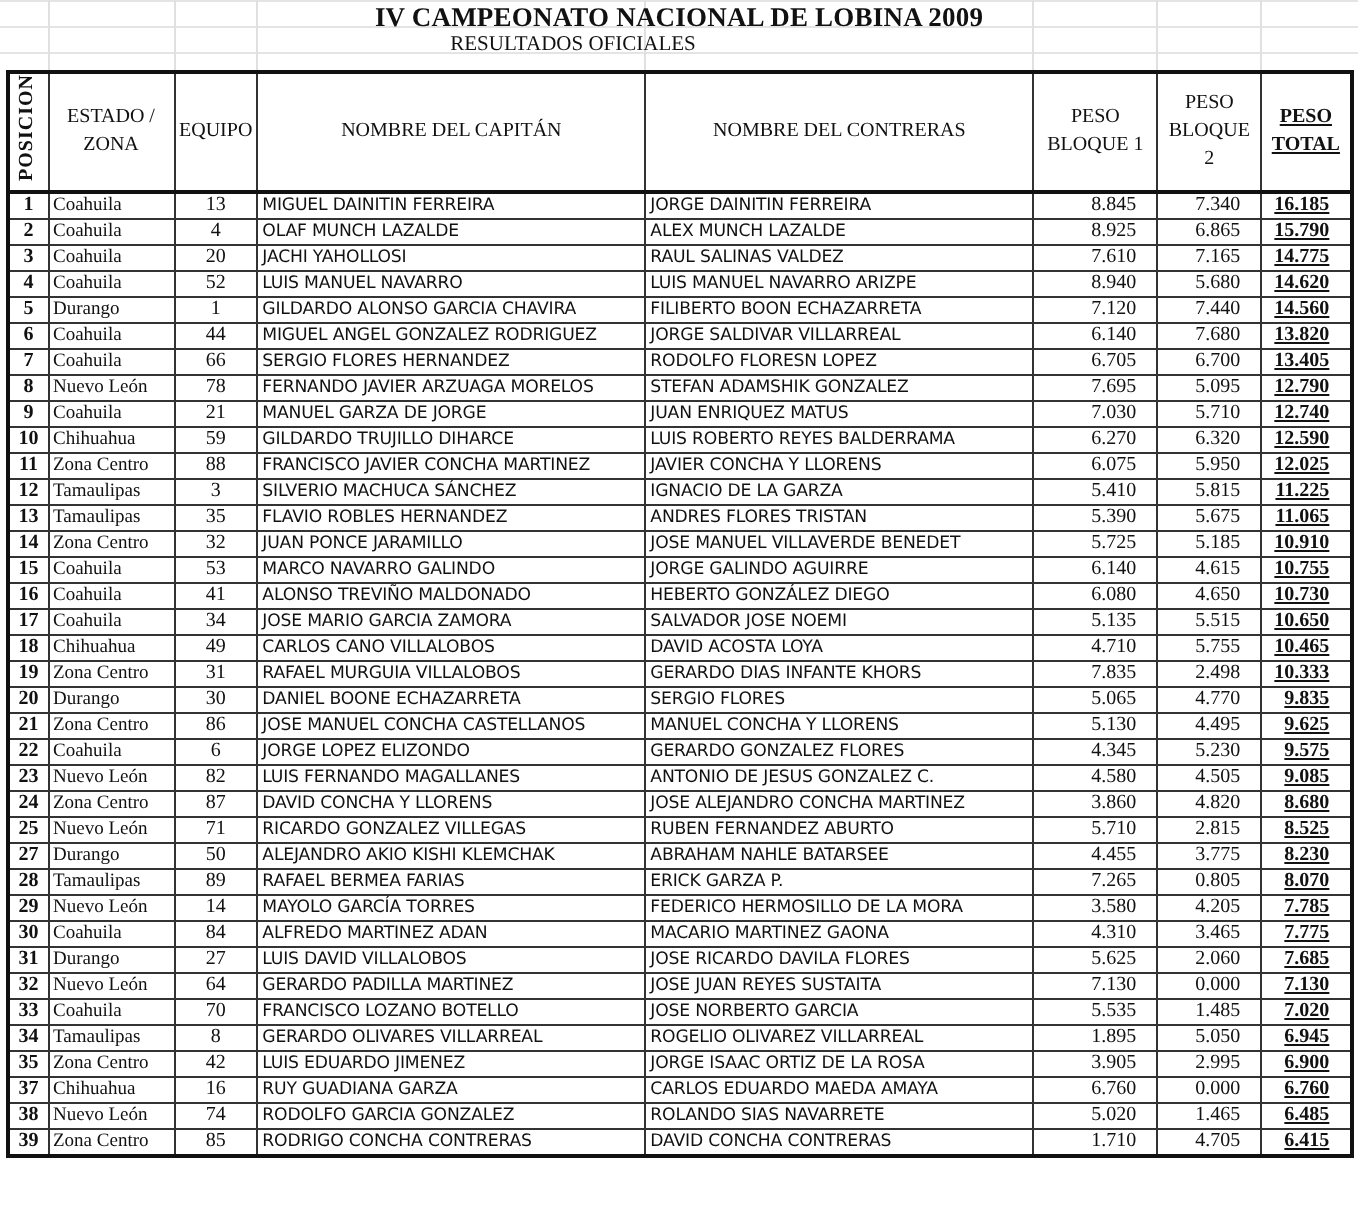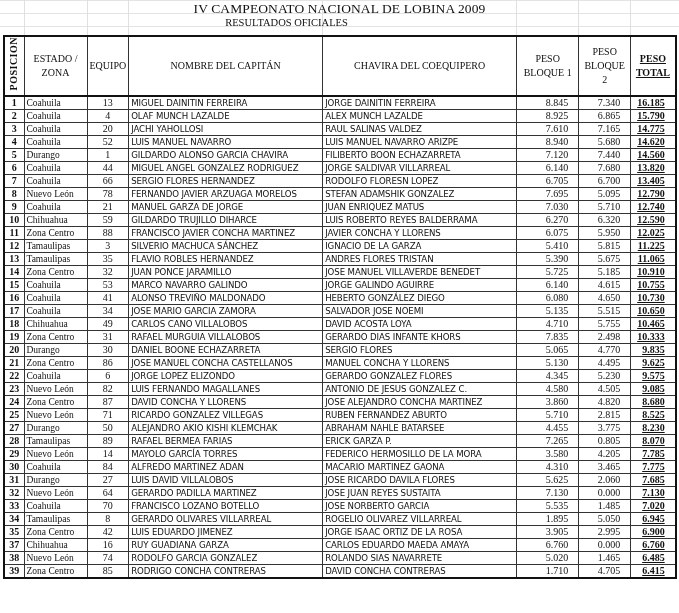--- a/index.html
+++ b/index.html
@@ -1,21 +1,21 @@
 <!DOCTYPE html>
 <html><head>
 <meta charset="utf-8">
 <style>
   html, body { margin:0; padding:0; background:#fff; }
   body { width:679px; height:613px; overflow:hidden; position:relative; font-family:"Liberation Serif", serif; color:#111; }
   .gridbg { position:absolute; left:0; top:0; width:679px; height:35px;
     background-image: linear-gradient(#e4e4e4 1px, transparent 1px);
     background-size: 679px 13px; }
   .vline { position:absolute; top:0; height:35px; width:1px; background:#e0e0e0; }
-  .title { position:absolute; left:0; width:679px; top:1px; text-align:center; font-weight:normal; font-size:13.5px; letter-spacing:0.1px; }
+  .title { position:absolute; left:0; width:679px; top:1px; text-align:center; font-weight:bold; font-size:13.5px; letter-spacing:0.1px; }
   .subtitle { position:absolute; left:0; width:573px; top:17px; text-align:center; font-size:10.5px; }
   table { position:absolute; left:3px; top:35px; border-collapse:collapse; border:2px solid #111; table-layout:fixed; }
   th, td { border:1px solid #333; padding:0 2px; font-size:10px; white-space:nowrap; overflow:hidden; }
   th { font-weight:normal; height:58px; text-align:center; line-height:14px; border-bottom:2px solid #111; }
   td { height:12px; line-height:12px; }
   th.total, td.total { font-weight:bold;text-decoration:underline; }
   td.pos { font-weight:bold; text-align:center; font-size:10px; }
   td.num { text-align:center; }
   td.right { text-align:right; padding-right:10px; }
   td.name { font-family:"DejaVu Sans", sans-serif; font-size:8.6px; letter-spacing:-0.1px; }
@@ -47,21 +47,21 @@
       <col style="width:62px">
       <col style="width:52px">
       <col style="width:45px">
   </colgroup>
   <thead>
     <tr>
       <th><span class="vert">POSICION</span></th>
       <th style="white-space:normal">ESTADO / ZONA</th>
       <th>EQUIPO</th>
       <th>NOMBRE DEL CAPITÁN</th>
-      <th>CHAVIRA DEL COEQUIPERO</th>
+      <th>NOMBRE DEL CONTRERAS</th>
       <th style="white-space:normal">PESO BLOQUE 1</th>
       <th style="white-space:normal">PESO BLOQUE 2</th>
       <th class="total" style="white-space:normal">PESO TOTAL</th>
     </tr>
   </thead>
   <tbody id="tbody">
       <tr>
         <td class="pos">1</td>
         <td class="state">Coahuila</td>
         <td class="num">13</td>

